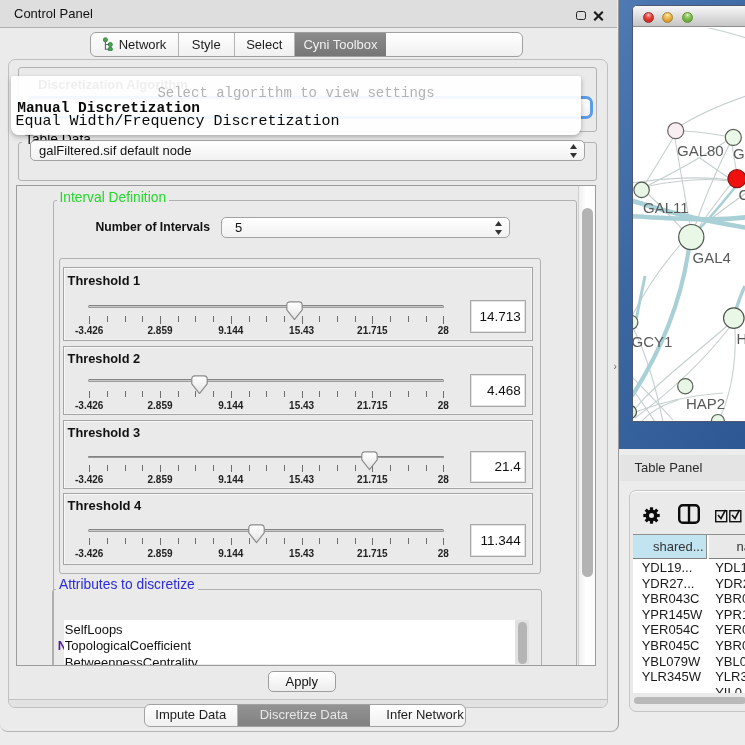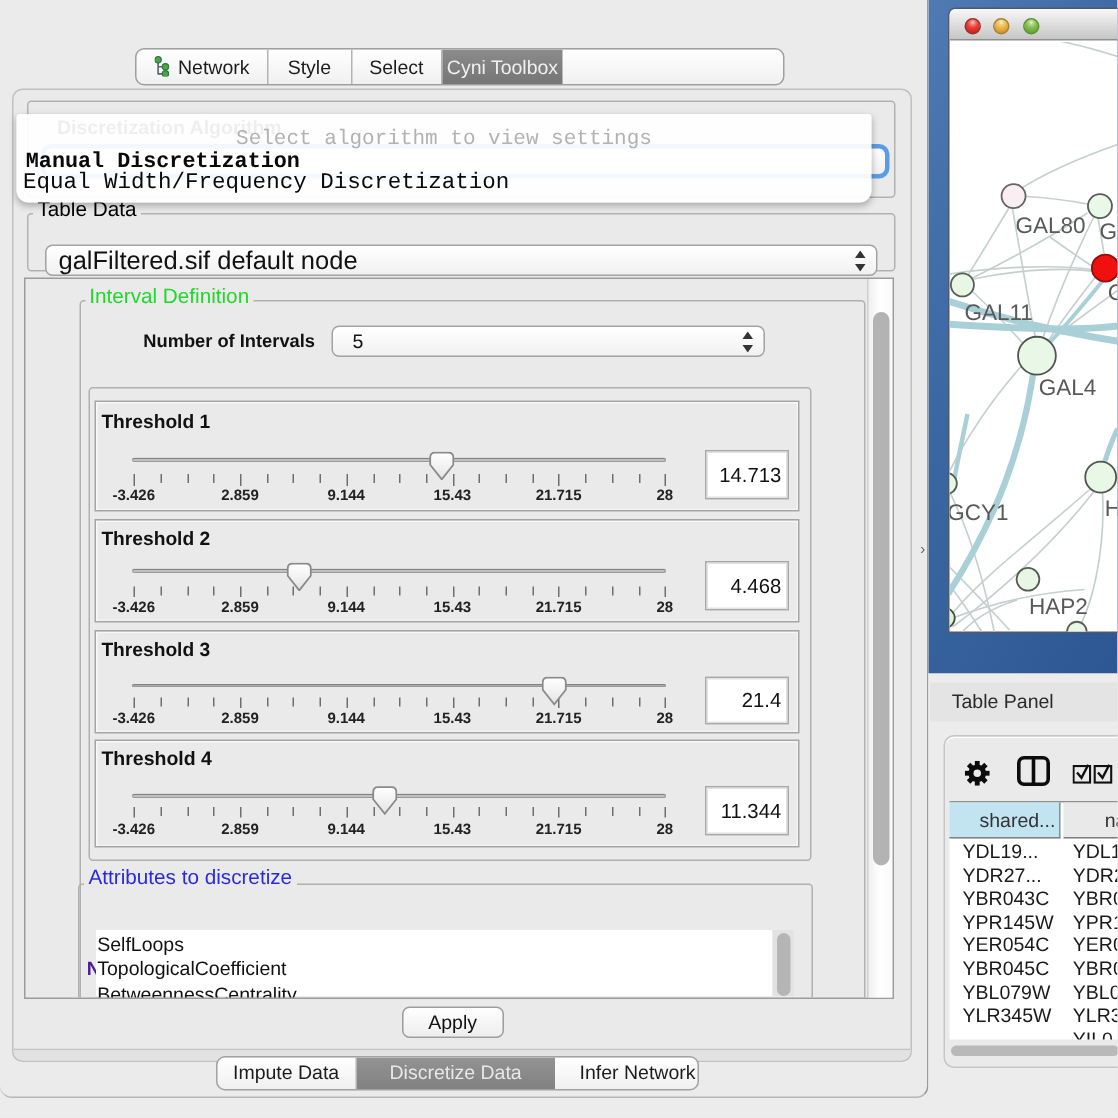--- a/index.html
+++ b/index.html
@@ -131,50 +131,57 @@
     <div style="position:absolute; left:9px; top:109.2px; height:15.6px; line-height:15.6px;">YLR345W</div>
     <div style="position:absolute; left:82.5px; top:109.2px; height:15.6px; line-height:15.6px;">YLR3</div>
     <div style="position:absolute; left:9px; top:124.8px; height:15.6px; line-height:15.6px;margin-top:27px;">YIL052C</div>
     <div style="position:absolute; left:82.5px; top:124.8px; height:15.6px; line-height:15.6px;">YIL0</div>
   </div>
 
 <div class="abs" style="left:633.5px; top:697.2px; width:112px; height:7.2px; background:#b9b9b9; border-radius:3.6px;"></div>
 
 <div class="abs" id="cp" style="left:0; top:0; width:619px; height:731.5px; background:#ebebeb; border-right:1px solid #9a9a9a; border-bottom:1px solid #b5b5b5; border-radius:0 0 8px 8px;">
 
+  <div class="abs" style="left:0; top:0; width:617px; height:28px; background:#dedede; border-bottom:1px solid #b0b0b0;">
+    <div class="abs" style="left:14px; top:0; height:28px; line-height:28px; font-size:13px; color:#111;">Control Panel</div>
+    <div class="abs" style="left:576px; top:10.5px; width:10px; height:9px; border:1.5px solid #222; border-radius:2.5px;"></div>
+    <svg class="abs" style="left:593px; top:11px;" width="11" height="10" viewBox="0 0 11 10">
+        <path d="M0.5 1.5 L4 5 L0.5 8.5 L2 10 L5.5 6.5 L9 10 L10.5 8.5 L7 5 L10.5 1.5 L9 0 L5.5 3.5 L2 0 Z" fill="#1a1a1a"></path>
+      </svg>
+  </div>
 
   <div class="abs" id="toptabs" style="left:90px; top:31.5px; width:433px; height:25px; background:linear-gradient(#ffffff,#f0f0f0); border:1px solid #a0a0a0; border-radius:6px; display:flex; font-size:13px; color:#1c1c1c; overflow:hidden;">
     <div style="width:88px; border-right:1px solid #b4b4b4; display:flex; align-items:center; justify-content:center;">
       <svg width="11" height="14" viewBox="0 0 11 14" style="margin-right:5px;">
         <g stroke="#5a6374" stroke-width="1.1" fill="none">
             <path d="M2.4 4 L2.4 12.7"></path>
             <path d="M2.4 7.5 H6.8"></path>
             <path d="M2.4 12.2 H6.8"></path>
           </g>
         <circle cx="2.4" cy="2.8" r="2.1" fill="#4aa54f" stroke="#2c7a38" stroke-width="0.8"></circle>
         <circle cx="7.3" cy="7.5" r="2.1" fill="#4aa54f" stroke="#2c7a38" stroke-width="0.8"></circle>
         <circle cx="7.3" cy="12.2" r="2.1" fill="#4aa54f" stroke="#2c7a38" stroke-width="0.8"></circle>
       </svg>
       <span>Network</span>
     </div>
     <div style="width:55.5px; border-right:1px solid #b4b4b4; display:flex; align-items:center; justify-content:center;">Style</div>
     <div style="width:60.5px; border-right:1px solid #b4b4b4; display:flex; align-items:center; justify-content:center;">Select</div>
-    <div style="width:80px; background:linear-gradient(#8b8b8b,#767676); color:#f0f0f0; display:flex; align-items:center; justify-content:center;">Cyni Toolbox</div>
+    <div style="width:91px; background:linear-gradient(#8b8b8b,#767676); color:#f0f0f0; display:flex; align-items:center; justify-content:center;">Cyni Toolbox</div>
   </div>
 
   <div class="abs" style="left:8px; top:59px; width:600px; height:648.5px; background:#eaeaea; border:1px solid #c0c0c0; border-radius:7px;"></div>
   <div class="abs" style="left:9px; top:698.5px; width:598px; height:8px; background:#e2e2e2; border-top:1px solid #c2c2c2; border-radius:0 0 7px 7px;"></div>
 
   <div class="tbox" style="left:17.5px; top:67px; width:579.5px; height:64.5px;"></div>
   <div class="abs" style="left:38px; top:77px; font-size:13px; font-weight:bold; color:#1a1a1a;">Discretization Algorithm</div>
   <div class="abs" style="left:27px; top:96px; width:565.5px; height:23px; background:linear-gradient(#ffffff,#f0f0f0); border:3px solid #5b9ce6; border-radius:7px;"></div>
 
   <div class="tbox" style="left:17.5px; top:141.5px; width:579px; height:39.5px;"></div>
   <div class="tlabel" style="left:22px; top:132.5px; background:#eaeaea;">Table Data</div>
-  <div class="abs" style="left:30px; top:163px; width:554.5px; height:20.5px; background:linear-gradient(#ffffff,#f1f1f1); border:1px solid #a3a3a3; border-radius:5px; font-size:17px; color:#111; line-height:19px; padding-left:8px;">galFiltered.sif default node
+  <div class="abs" style="left:30px; top:140px; width:554.5px; height:20.5px; background:linear-gradient(#ffffff,#f1f1f1); border:1px solid #a3a3a3; border-radius:5px; font-size:13px; color:#111; line-height:19px; padding-left:8px;">galFiltered.sif default node
     <svg class="abs" style="right:6px; top:3px;" width="9" height="14" viewBox="0 0 9 14">
         <path d="M4.5 0 L8 5 L1 5 Z" fill="#333"></path>
         <path d="M4.5 14 L8 9 L1 9 Z" fill="#333"></path>
       </svg>
   </div>
 
   <div class="abs" id="scrollpane" style="left:15.5px; top:185px; width:580.5px; height:481px; border:1px solid #9c9c9c; background:#eaeaea; overflow:hidden;">
 
     <div class="tbox" style="left:36.5px; top:13.5px; width:523.5px; height:475px; border-color:#b0b0b0;"></div>
     <div class="tlabel" style="left:40px; top:5px; color:#22d82a;">Interval Definition</div>

